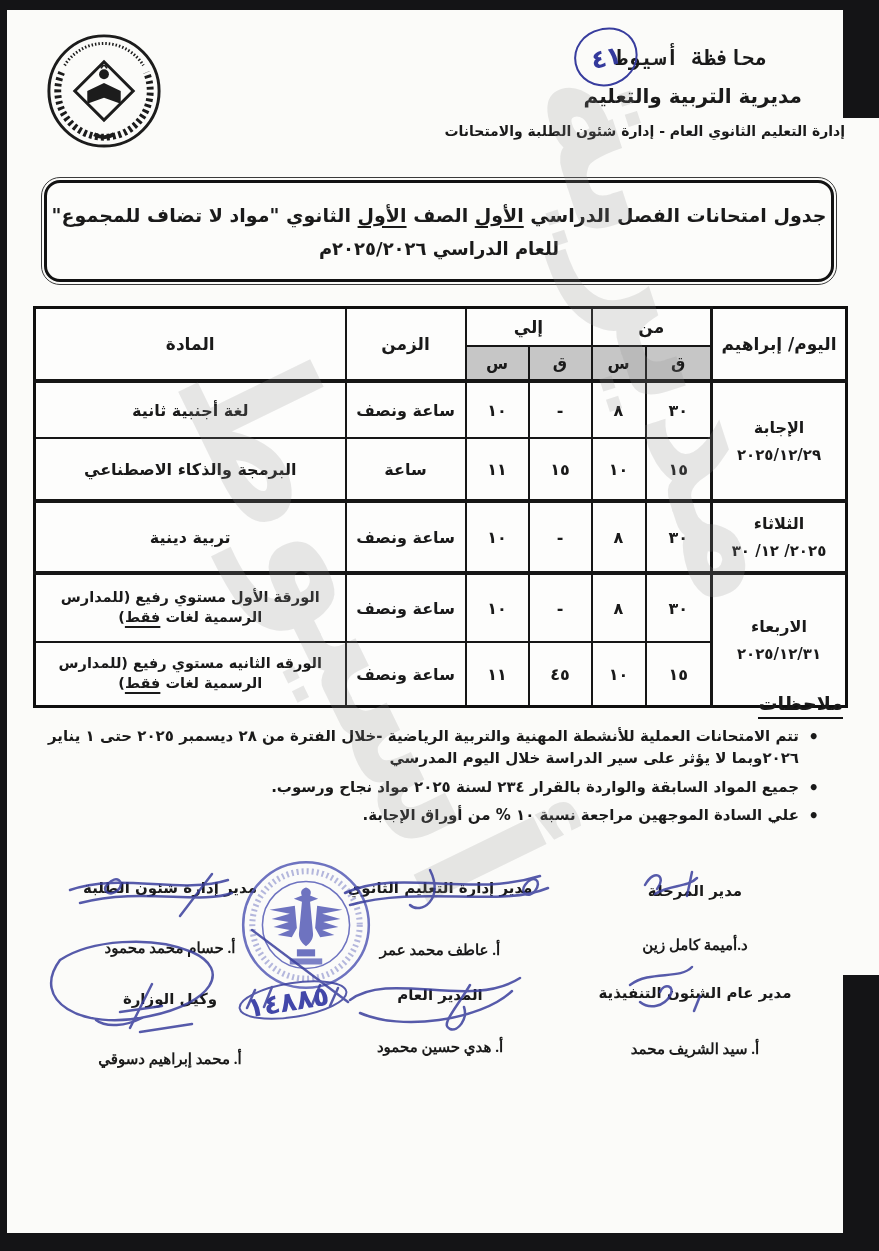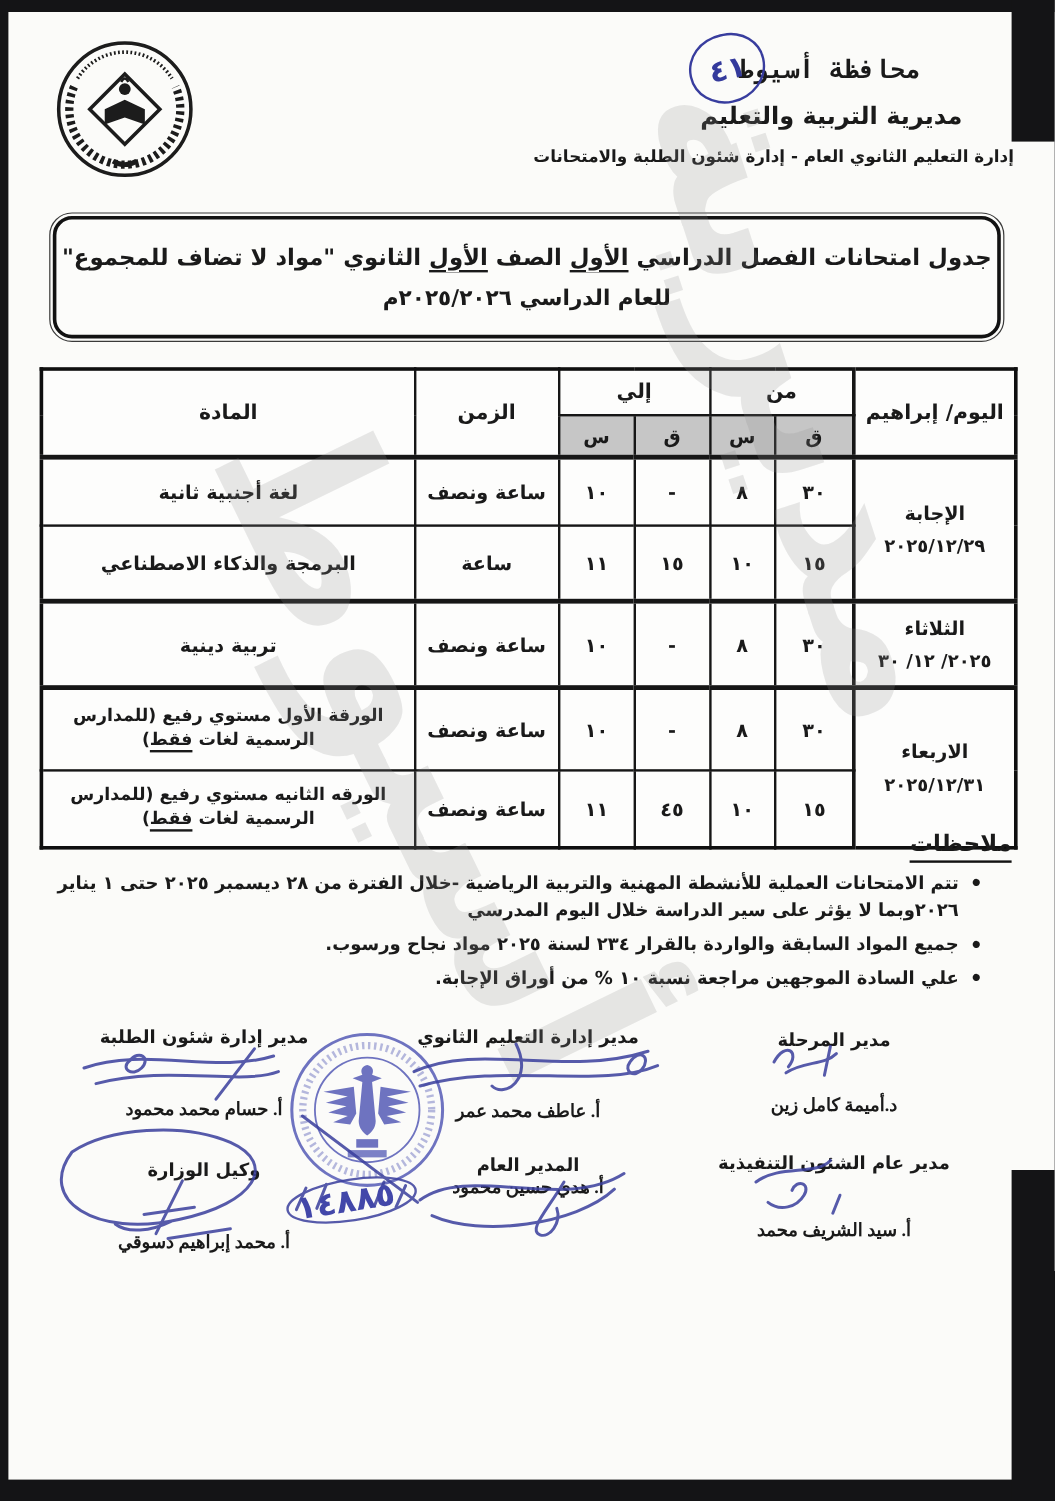--- a/index.html
+++ b/index.html
@@ -39,21 +39,21 @@
   #sched td.subj2{font-size:14.5px;line-height:1.35;}
   
   #notes-heading{right:36px;top:692px;font-size:19px;font-weight:bold;border-bottom:2.5px solid #121212;
                  padding-bottom:3px;z-index:2;}
   #notes-list{position:absolute;top:726px;right:58px;left:36px;margin:0;padding:0;list-style:none;z-index:2;}
   #notes-list li{position:relative;padding-right:22px;margin-bottom:7px;text-align:right;font-weight:bold;
                  font-size:15px;line-height:1.45;}
   #notes-list li::before{content:"•";position:absolute;right:2px;top:-1px;font-size:17px;}
   
   .sig-block{position:absolute;text-align:center;z-index:2;}
-  .sig-title{font-size:15px;font-weight:bold;}
+  .sig-title{font-size:15px;font-weight:bold;margin-top:24px;}
   .sig-name{font-size:15px;font-weight:bold;font-family:Liberation Serif, serif;}
   
   #stamp{left:230px;top:851px;width:152px;height:152px;opacity:.82;z-index:4;}
   #stamp-number{left:247px;top:986px;font-size:27px;font-weight:bold;color:#4247a9;
                 transform:rotate(-9deg);letter-spacing:4px;z-index:7;}
   
   #sig-overlay{position:absolute;left:0;top:0;width:879px;height:1251px;z-index:6;pointer-events:none;}
   .wm{position:absolute;color:#8f8f8f;opacity:.2;font-weight:bold;font-size:175px;white-space:nowrap;
       z-index:5;pointer-events:none;}
   #wm1{left:400px;top:230px;transform:rotate(72deg);}
@@ -190,21 +190,21 @@
   <div class="sig-block" style="left:555px;top:960px;width:280px">
     <div class="sig-title">مدير عام الشئون التنفيذية</div>
     <div class="sig-name" style="margin-top:38px">أ. سيد الشريف محمد</div>
   </div>
   <div class="sig-block" style="left:315px;top:855px;width:250px">
     <div class="sig-title">مدير إدارة التعليم الثانوي</div>
     <div class="sig-name" style="margin-top:44px">أ. عاطف محمد عمر</div>
   </div>
   <div class="sig-block" style="left:315px;top:962px;width:250px">
     <div class="sig-title">المدير العام</div>
-    <div class="sig-name" style="">أ. هدي حسين محمود</div>
+    <div class="sig-name" style="margin-top:34px">أ. هدي حسين محمود</div>
   </div>
   <div class="sig-block" style="left:25px;top:855px;width:290px">
     <div class="sig-title">مدير إدارة شئون الطلبة</div>
     <div class="sig-name" style="margin-top:42px">أ. حسام محمد محمود</div>
   </div>
   <div class="sig-block" style="left:25px;top:966px;width:290px">
     <div class="sig-title">وكيل الوزارة</div>
     <div class="sig-name" style="margin-top:42px">أ. محمد إبراهيم دسوقي</div>
   </div>
 

